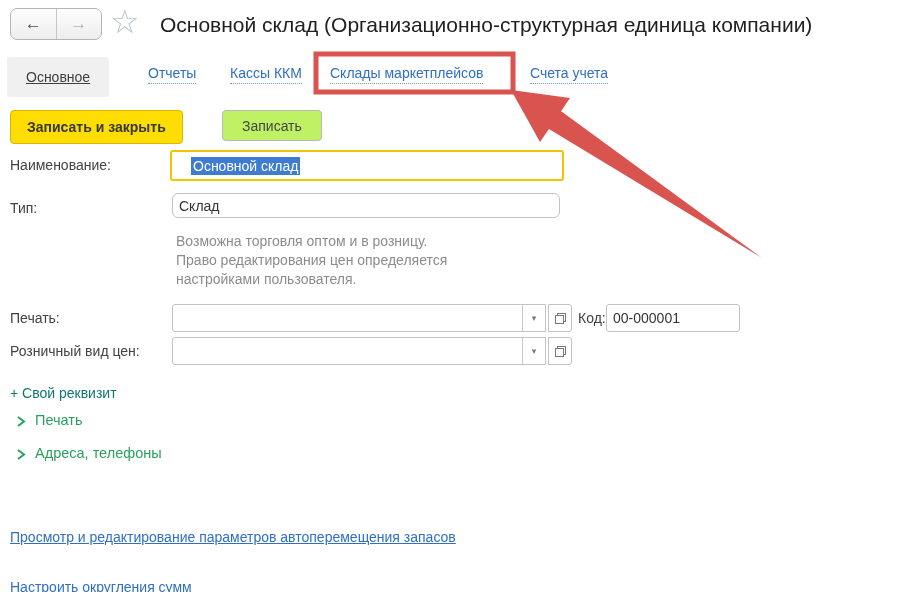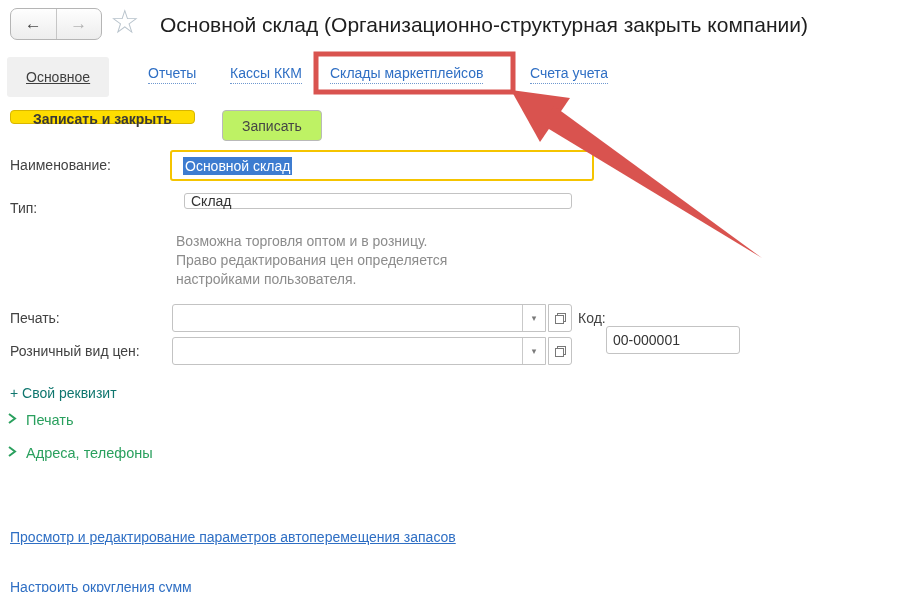--- a/index.html
+++ b/index.html
@@ -35,71 +35,71 @@
     padding:12px 19px; font-size:14px;text-decoration:underline;
   }
   .tab-link { color:#2f6fc4; border-bottom:1px dotted #6f98cf; padding-bottom:2px; }
   .t-reports  { left:148px; }
   .t-kkm      { left:230px; }
   .t-mp       { left:330px; }
   .t-accounts { left:530px; }
 
   
   .btn-primary {
-    position:absolute; left:10px; top:110px; height:14px; padding:0 22px;
+    position:absolute; left:10px; top:110px; height:34px; padding:0 16px;
     background:#fedd00; border:1px solid #d8b600; border-radius:4px;
     font-weight:bold; font-size:14px; color:#383838; cursor:pointer;
     font-family:"Liberation Sans", sans-serif;
   }
   .btn-secondary {
     position:absolute; left:222px; top:110px; height:31px; padding:0 19px;
     background:#bef264; border:1px solid #b9b9b9; border-radius:4px;
     font-size:14px; color:#454545; cursor:pointer;
     font-family:"Liberation Sans", sans-serif;
   }
 
   
   .lbl { position:absolute; left:10px; font-size:14px; color:#424242; white-space:nowrap; }
   .field {
     position:absolute; background:#fff; border:1px solid #c3c3c3; border-radius:3px;
     font-size:14px; color:#333; display:flex; align-items:center; padding-left:6px;
     white-space:nowrap;
   }
   .field-name {
-    left:170px; top:150px; width:424px; height:31px;
-    border:2px solid #f5c400; border-radius:3px; padding-left:11px;
+    left:170px; top:150px; width:394px; height:31px;
+    border:2px solid #f5c400; border-radius:3px; padding-left:19px;
   }
   .sel-text { background:#3d7cd0; color:#ffffff; padding:1px 2px; }
-  .field-type { left:184px; top:193px; width:388px; height:16px; }
+  .field-type { left:172px; top:193px; width:388px; height:25px;border-radius:6px; }
   .hint { position:absolute; left:176px; top:232px; font-size:14px; color:#8c8c8c;
     line-height:19px; }
 
   .combo { position:absolute; display:flex; height:28px; }
   .combo-g { left:172px; top:304px; }
   .combo-r { left:172px; top:337px; }
   .combo-field {
     width:374px; border:1px solid #c3c3c3; border-radius:3px 0 0 3px;
     background:#fff; display:flex; align-items:center;
   }
   .combo-text { flex:1; padding-left:6px; font-size:14px; color:#333; }
   .combo-arrow {
     width:23px; align-self:stretch; border-left:1px solid #c9c9c9;
     display:flex; align-items:center; justify-content:center;
     color:#7a7a7a; font-size:9px; cursor:pointer;
   }
   .combo-open {
     width:24px; margin-left:2px; border:1px solid #c3c3c3; border-radius:0 3px 3px 0;
     background:#fff; display:flex; align-items:center; justify-content:center; cursor:pointer;
   }
-  .field-code { left:606px; top:304px; width:134px; height:28px;margin-top:22px; }
+  .field-code { left:606px; top:304px; width:134px; height:28px; }
   .lbl-code { left:578px; top:310px; }
 
   .plus-attr { position:absolute; left:10px; top:385px; font-size:14px; color:#0f766e;
     cursor:pointer; }
-  .section { position:absolute; left:7px; display:flex; align-items:flex-start; gap:9px;
+  .section { position:absolute; left:16px; display:flex; align-items:flex-end; gap:9px;
     font-size:14.5px; color:#2aa05e; cursor:pointer; }
   .sec-print { top:412px; }
   .sec-addr  { top:445px; }
   .blue-link { position:absolute; left:10px; font-size:14px; color:#2f6fc4;
     text-decoration:underline; cursor:pointer; white-space:nowrap;margin-top:40px; }
   .link-1 { top:489px; }
   .link-2 { top:539px;text-align:right; }
 
   
   .annotation-svg { position:absolute; left:0; top:0; pointer-events:none; }
@@ -111,21 +111,21 @@
 
   <div class="nav-group">
     <div class="nav-btn back">
       <span>←</span>
     </div>
     <div class="nav-btn fwd">
       <span>→</span>
     </div>
   </div>
   <div class="star">☆</div>
-  <div class="page-title">Основной склад (Организационно-структурная закрыть компании)</div>
+  <div class="page-title">Основной склад (Организационно-структурная единица компании)</div>
 
   <div class="tab tab-active">Основное</div>
   <div class="tab tab-link t-reports">Отчеты</div>
   <div class="tab tab-link t-kkm">Кассы ККМ</div>
   <div class="tab tab-link t-mp">Склады маркетплейсов</div>
   <div class="tab tab-link t-accounts">Счета учета</div>
 
   <button class="btn-primary">Записать и закрыть</button>
   <button class="btn-secondary">Записать</button>
 

